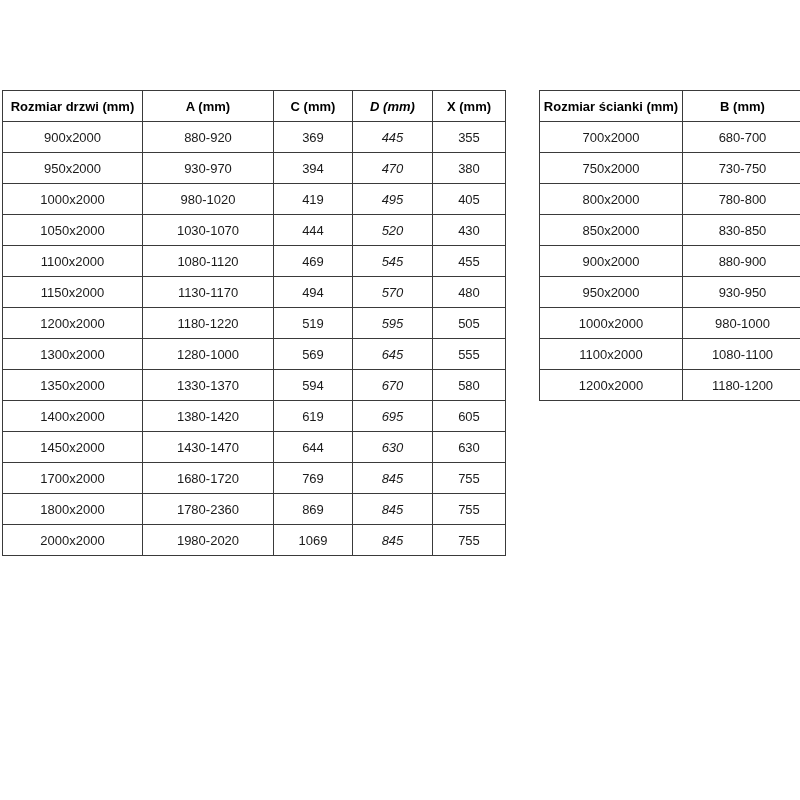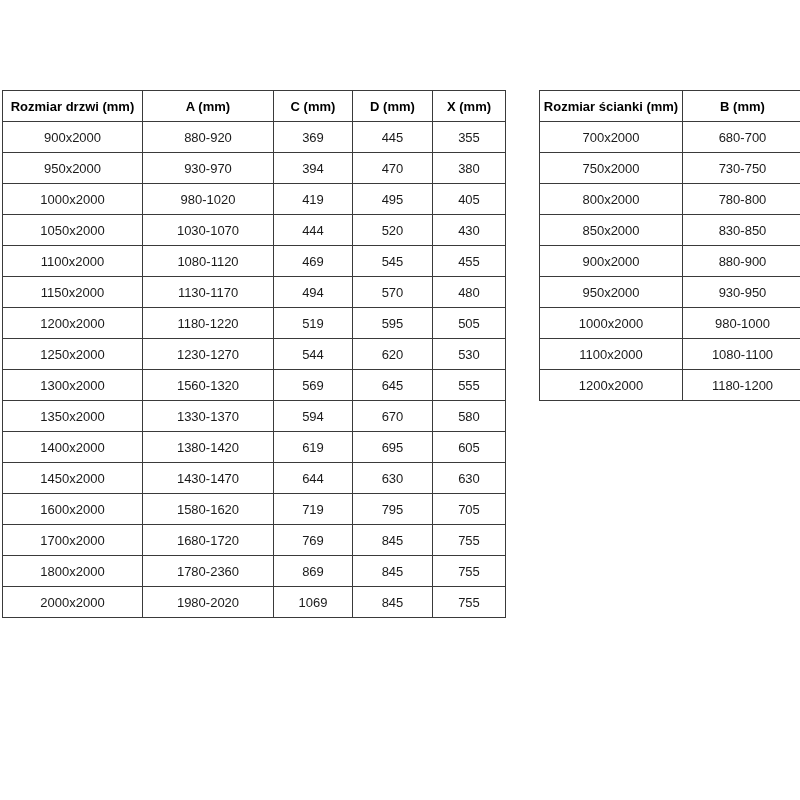--- a/index.html
+++ b/index.html
@@ -36,21 +36,21 @@
     white-space: nowrap;
   }
   table.spec-table th {
     font-weight: bold;
     color: #000000;
   }
   .door-table { left: 2px; top: 90px; width: 478px; }
   .door-table th:nth-child(1), .door-table td:nth-child(1) { width: 135px; }
   .door-table th:nth-child(2), .door-table td:nth-child(2) { width: 126px; }
   .door-table th:nth-child(3), .door-table td:nth-child(3) { width: 74px; }
-  .door-table th:nth-child(4), .door-table td:nth-child(4) { width: 75px; }
+  .door-table th:nth-child(4), .door-table td:nth-child(4) { width: 75px; font-style: italic; }
   .door-table th:nth-child(5), .door-table td:nth-child(5) { width: 68px; }
   .wall-table { left: 539px; top: 90px; width: 253px; }
   .wall-table th:nth-child(1), .wall-table td:nth-child(1) { width: 138px; }
   .wall-table th:nth-child(2), .wall-table td:nth-child(2) { width: 115px; }
 </style>
 </head>
 <body>
 
 <div class="canvas">
   <table class="spec-table door-table">
@@ -107,29 +107,22 @@
           <td>480</td>
         </tr>
         <tr>
           <td>1200x2000</td>
           <td>1180-1220</td>
           <td>519</td>
           <td>595</td>
           <td>505</td>
         </tr>
         <tr>
-          <td>1250x2000</td>
-          <td>1230-1270</td>
-          <td>544</td>
-          <td>620</td>
-          <td>530</td>
-        </tr>
-        <tr>
           <td>1300x2000</td>
-          <td>1560-1320</td>
+          <td>1280-1000</td>
           <td>569</td>
           <td>645</td>
           <td>555</td>
         </tr>
         <tr>
           <td>1350x2000</td>
           <td>1330-1370</td>
           <td>594</td>
           <td>670</td>
           <td>580</td>
@@ -142,27 +135,20 @@
           <td>605</td>
         </tr>
         <tr>
           <td>1450x2000</td>
           <td>1430-1470</td>
           <td>644</td>
           <td>630</td>
           <td>630</td>
         </tr>
         <tr>
-          <td>1600x2000</td>
-          <td>1580-1620</td>
-          <td>719</td>
-          <td>795</td>
-          <td>705</td>
-        </tr>
-        <tr>
           <td>1700x2000</td>
           <td>1680-1720</td>
           <td>769</td>
           <td>845</td>
           <td>755</td>
         </tr>
         <tr>
           <td>1800x2000</td>
           <td>1780-2360</td>
           <td>869</td>

